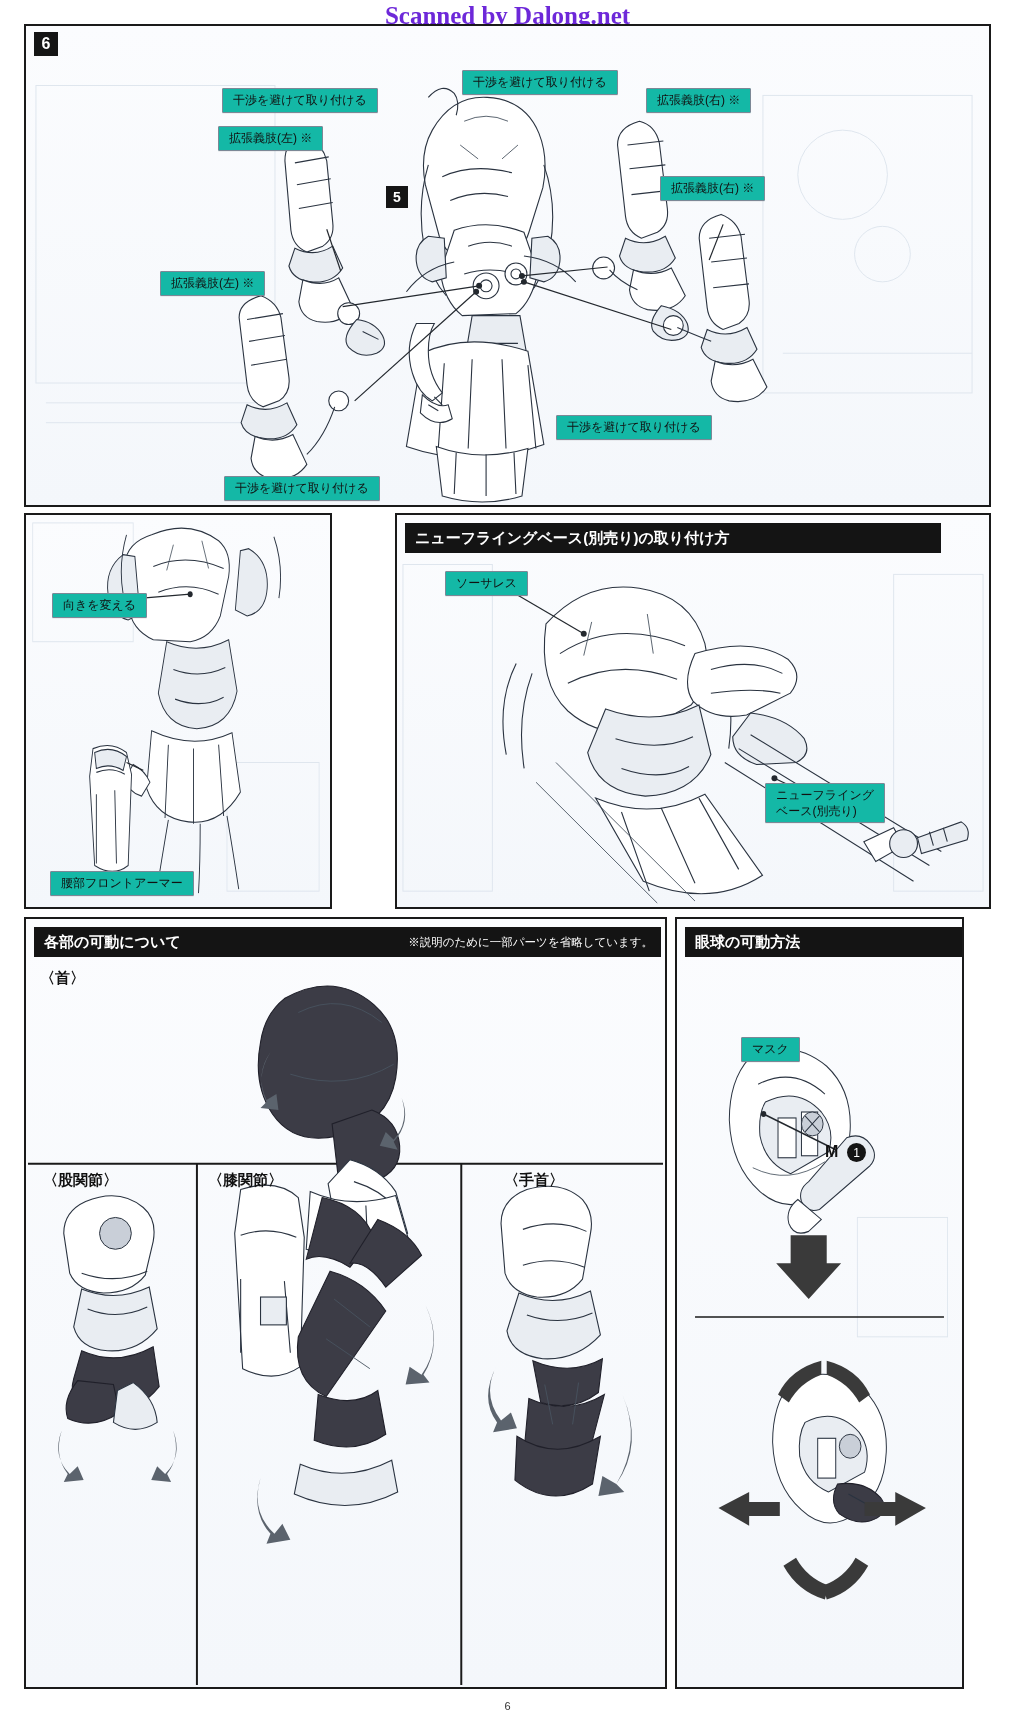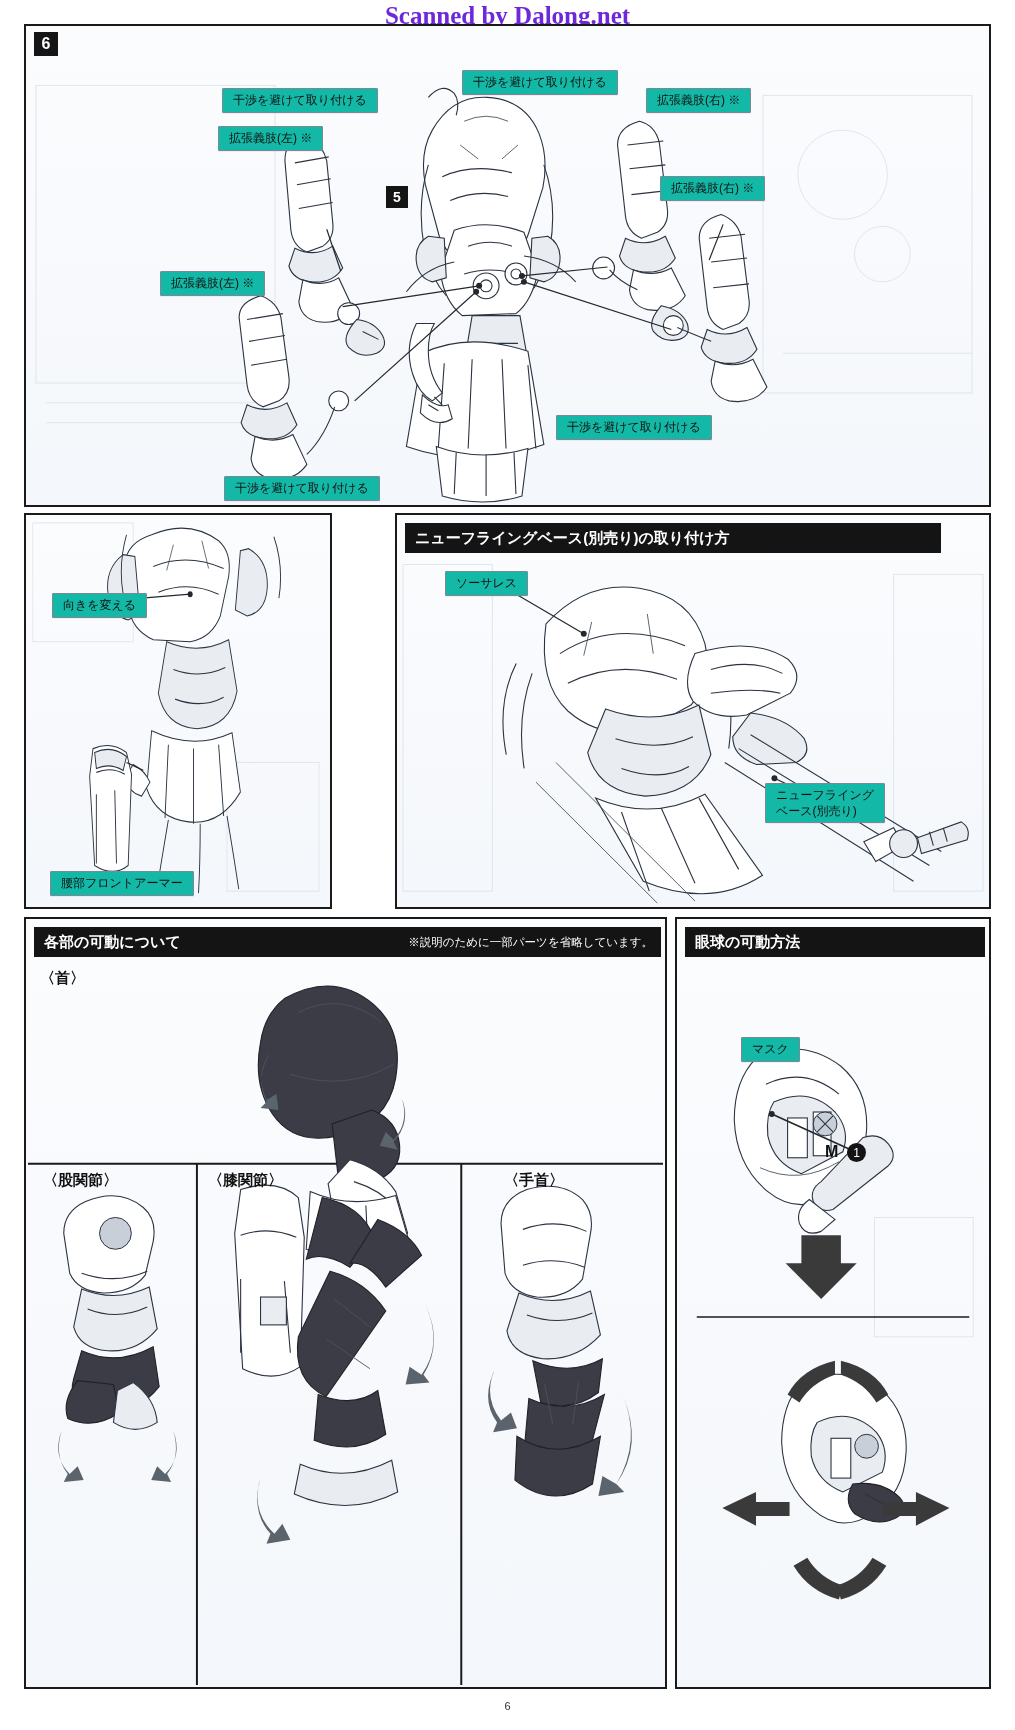--- a/index.html
+++ b/index.html
@@ -340,21 +340,21 @@
         <path class="arrow" d="M14 180 q-16 30 4 56 l10 -8 l6 16 l-24 4 l4 -10 q-18 -24 0 -58z"></path>
         <path class="arrow" d="M140 210 q22 50 -6 90 l-14 -8 l-4 20 l26 -4 l-8 -8 q26 -44 6 -90z"></path>
       </g>
     </svg>
 
     <div class="sect-label" style="left:17px;top:252px;">〈股関節〉</div>
     <div class="sect-label" style="left:182px;top:252px;">〈膝関節〉</div>
     <div class="sect-label" style="left:450px;top:252px;margin-left:28px;">〈手首〉</div>
   </div>
 
-  <div class="panel" style="left:675px;top:917px;width:316px;height:772px;text-decoration:underline;">
+  <div class="panel" style="left:675px;top:917px;width:289px;height:772px;text-decoration:underline;">
     <div class="panel-inner-bg"></div>
     <div class="blackbar" style="left:8px;top:8px;width:300px;height:30px;">
       <span>眼球の可動方法</span>
     </div>
     <svg class="art" viewBox="0 0 316 772" preserveAspectRatio="none">
       <g class="ghost">
           <rect x="200" y="300" width="100" height="120"></rect>
         </g>
 
       <g transform="translate(28,120)">

